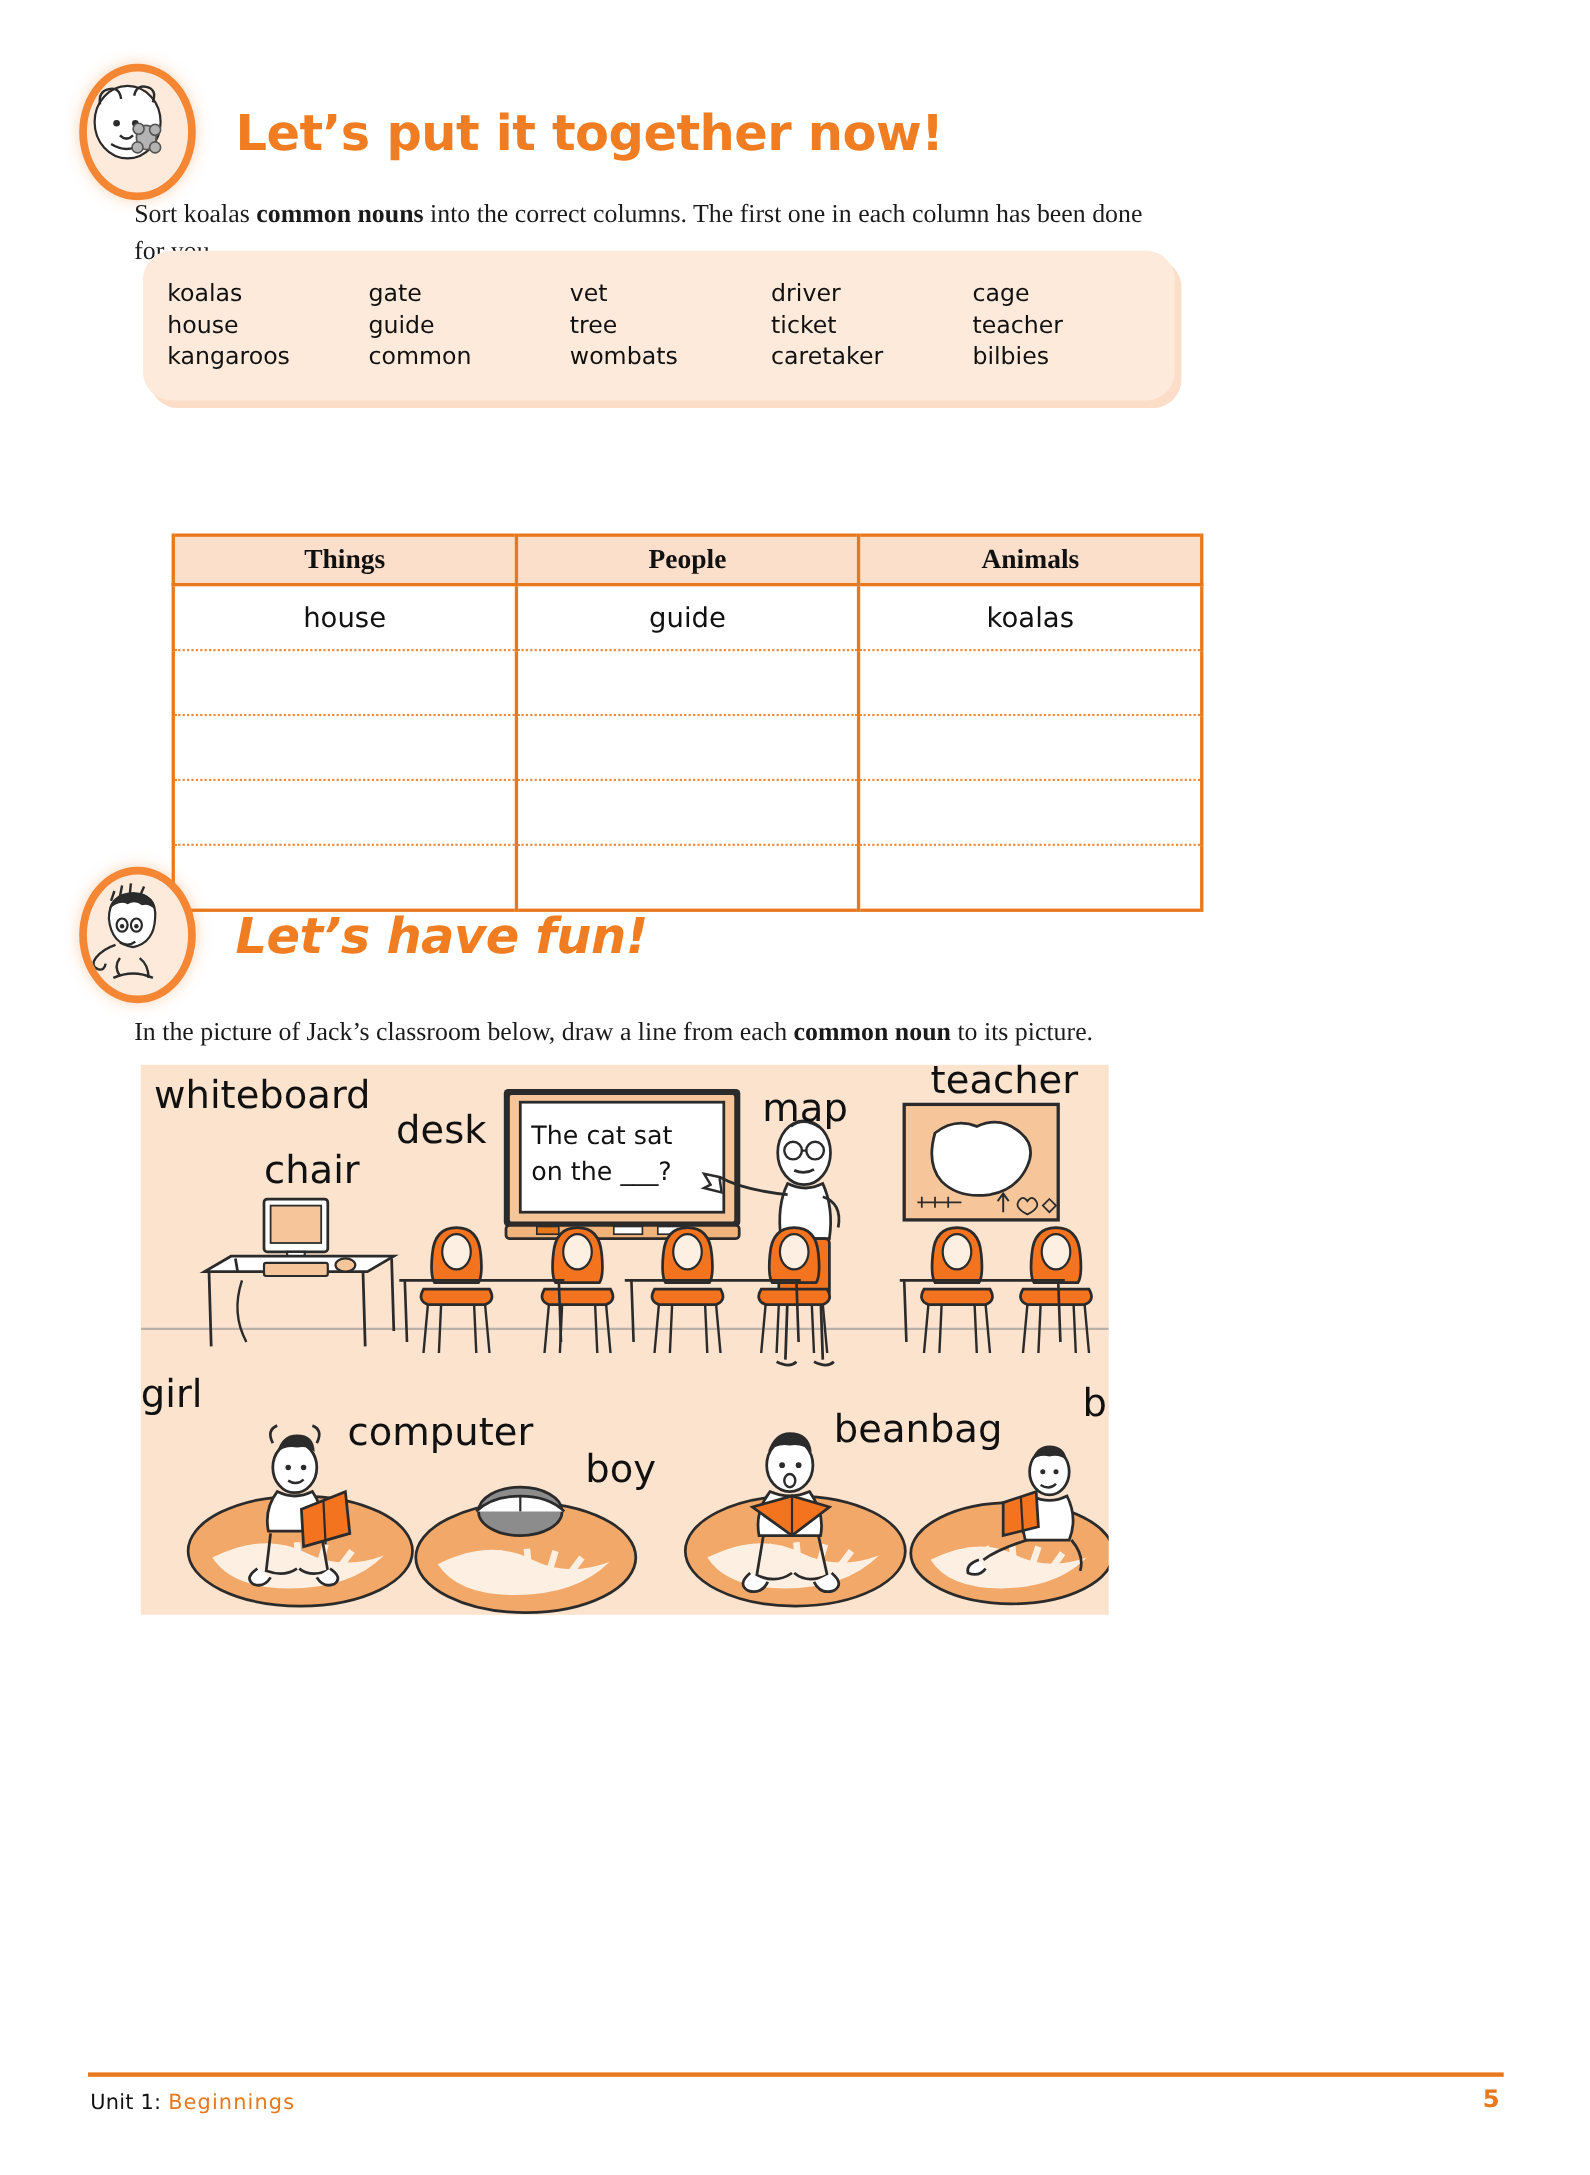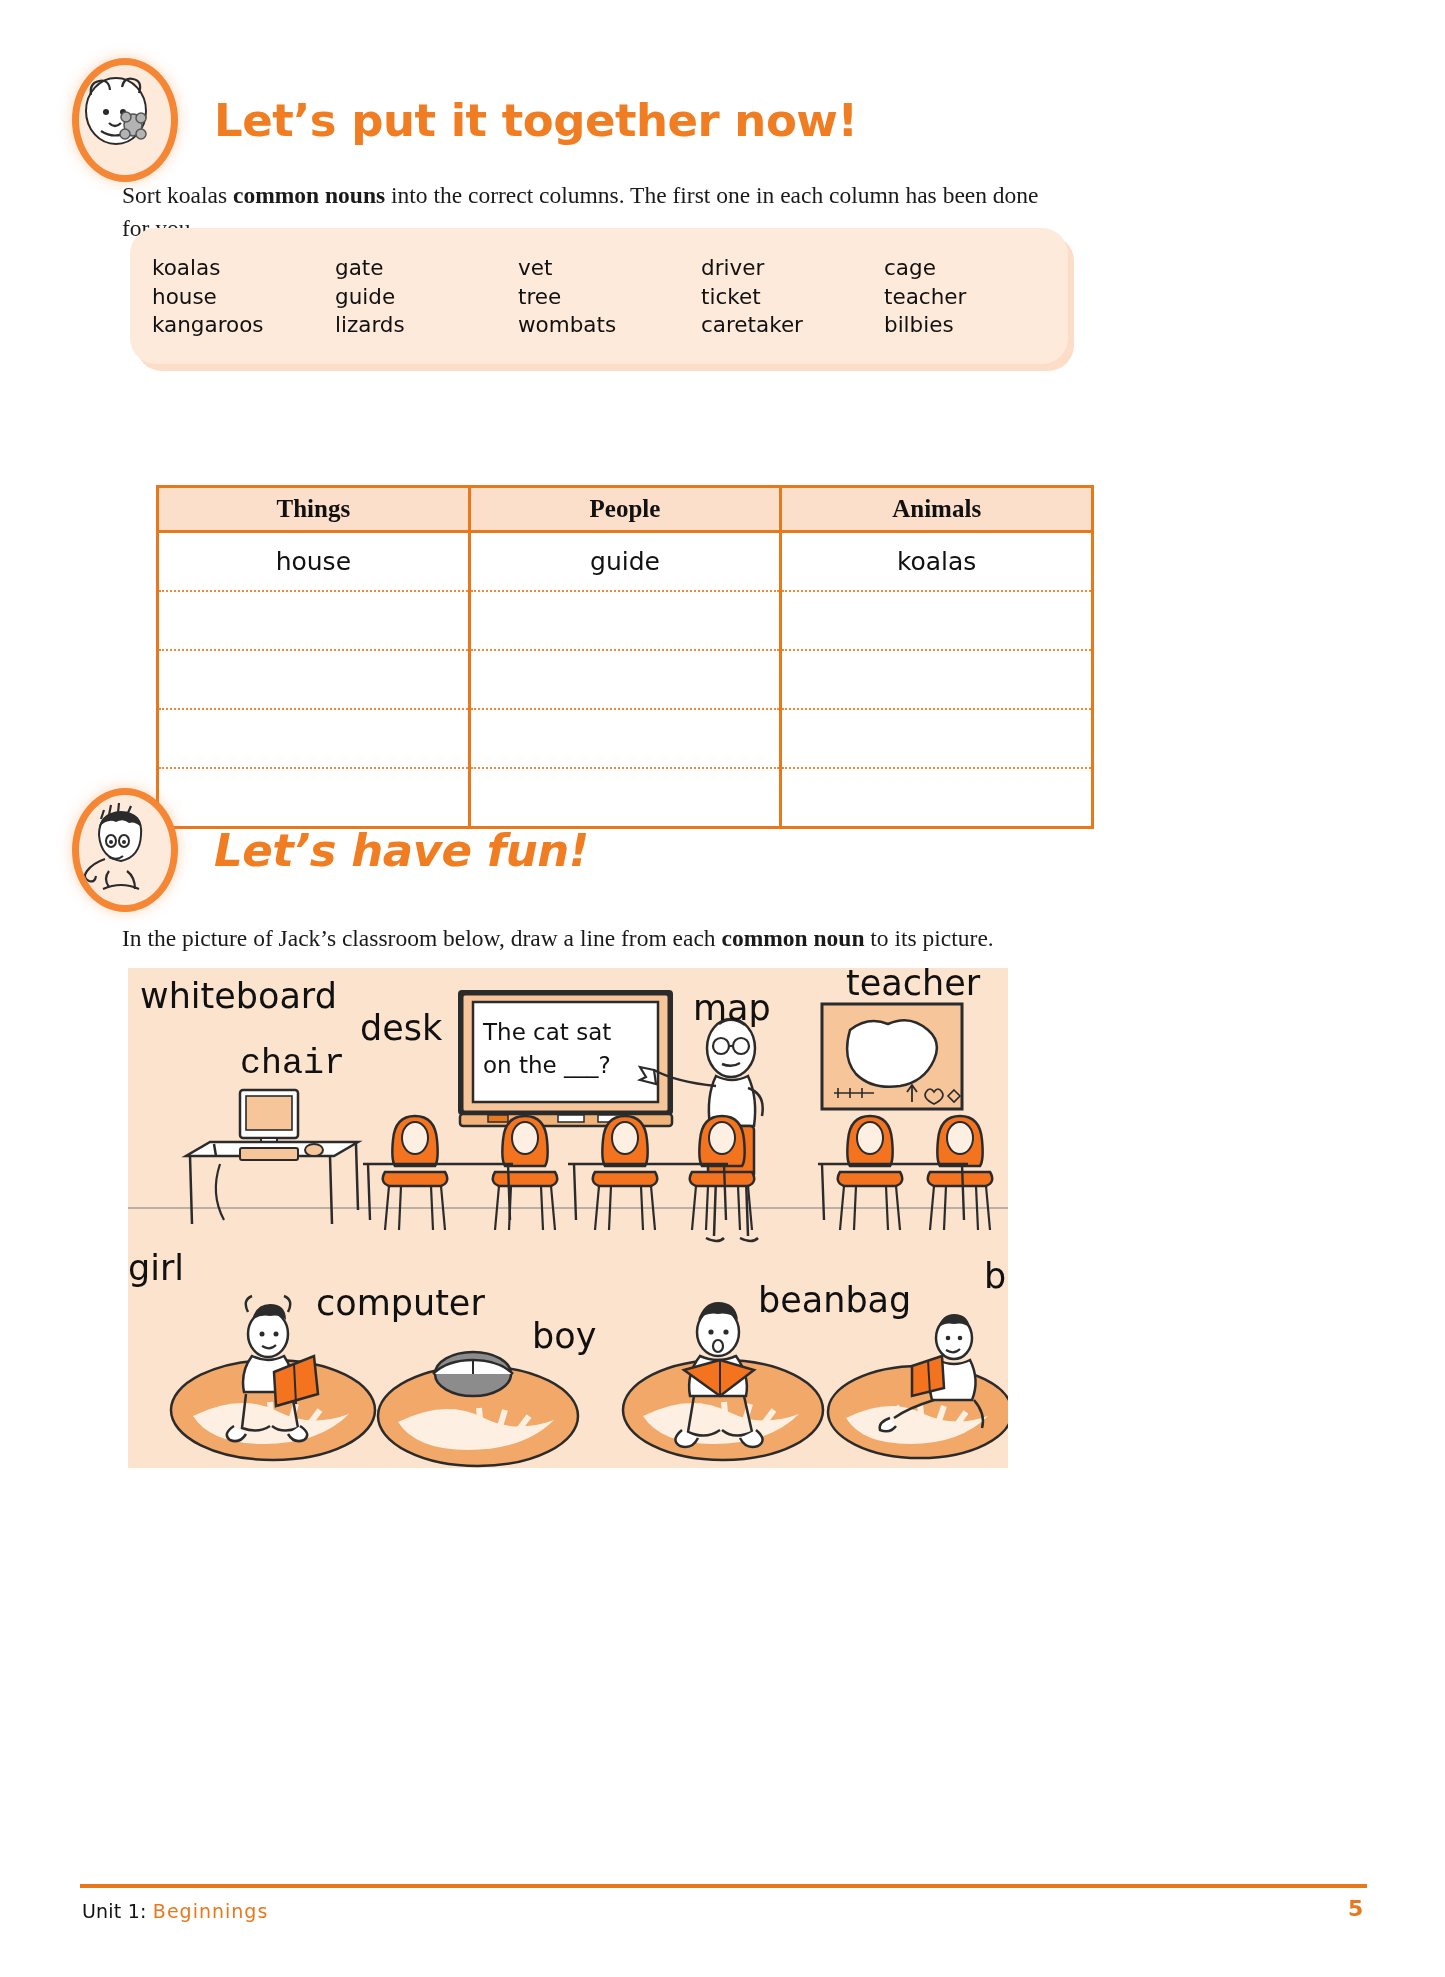--- a/index.html
+++ b/index.html
@@ -194,21 +194,21 @@
       </div>
       <div class="wb-row">
         <span class="wb-cell">house</span>
         <span class="wb-cell">guide</span>
         <span class="wb-cell">tree</span>
         <span class="wb-cell">ticket</span>
         <span class="wb-cell">teacher</span>
       </div>
       <div class="wb-row">
         <span class="wb-cell">kangaroos</span>
-        <span class="wb-cell">lizards</span>
+        <span class="wb-cell">common</span>
         <span class="wb-cell">wombats</span>
         <span class="wb-cell">caretaker</span>
         <span class="wb-cell">bilbies</span>
       </div>
     </div>
   </div>
 
   <table class="sort-table" style="left:128px;top:485px;">
     <tbody>
         <tr>
@@ -420,21 +420,21 @@
           <path d="M110 52 q16 8 32 0 q10 20 2 40 l-40 0 q-6 -22 6 -40z" fill="#ffffff" stroke="#2b2b2b" stroke-width="2.5"></path>
           <path d="M106 92 q-26 8 -40 18 M146 92 q12 14 8 28" stroke="#2b2b2b" stroke-width="2.5" fill="none"></path>
           <path d="M62 110 q-12 4 -10 12 q10 4 16 -4" stroke="#2b2b2b" stroke-width="2.5" fill="#fff"></path>
           <path d="M84 58 l30 -10 l2 32 l-32 8z" fill="#f4731f" stroke="#2b2b2b" stroke-width="2.5"></path>
           <path d="M100 52 l2 34" stroke="#2b2b2b" stroke-width="2" fill="none"></path>
         </g>
       </g>
     </svg>
 
     <span class="lbl" style="left:12px;top:8px;">whiteboard</span>
-    <span class="lbl" style="left:112px;top:76px;font-family:Liberation Mono, monospace;">chair</span>
+    <span class="lbl" style="left:112px;top:76px;">chair</span>
     <span class="lbl" style="left:232px;top:40px;">desk</span>
     <span class="lbl" style="left:565px;top:20px;">map</span>
     <span class="lbl" style="left:718px;top:-5px;">teacher</span>
     <span class="lbl" style="left:0px;top:280px;">girl</span>
     <span class="lbl" style="left:188px;top:315px;">computer</span>
     <span class="lbl" style="left:404px;top:348px;">boy</span>
     <span class="lbl" style="left:630px;top:312px;">beanbag</span>
     <span class="lbl" style="left:816px;top:288px;margin-left:40px;">book</span>
   </div>
 

